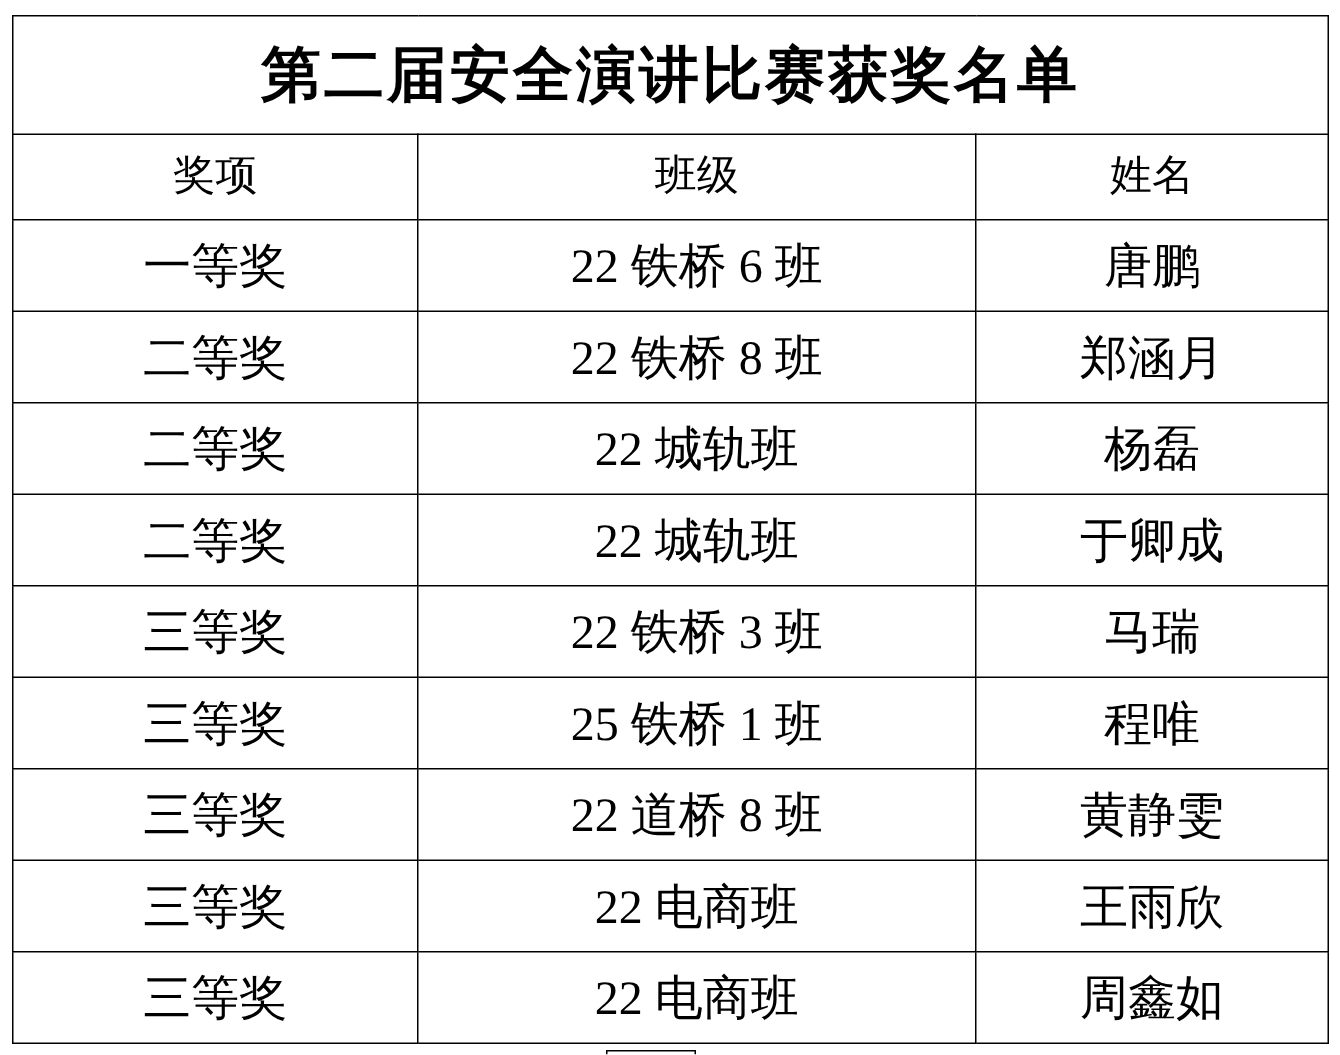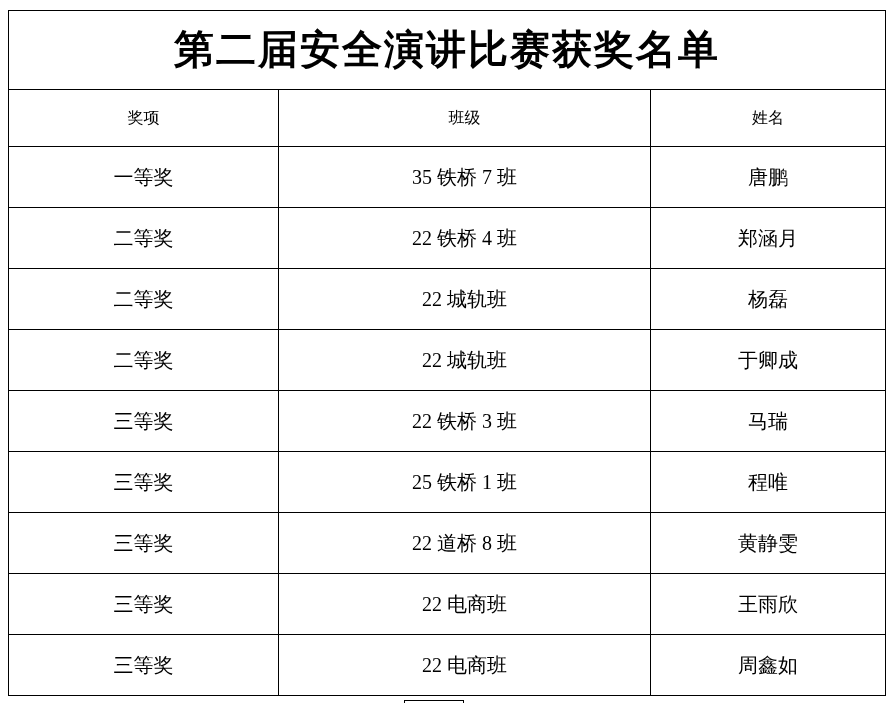--- a/index.html
+++ b/index.html
@@ -41,25 +41,25 @@
   tr.title-row td {
     height: 78px;
     font-size: 40px;
     font-weight: bold;
     letter-spacing: 2px;
     font-family: "Liberation Serif", "DejaVu Serif", serif;
     text-align: center;
   }
   tr.header-row td {
     height: 56px;
-    font-size: 16px;
+    font-size: 28px;
   }
   tr.data-row td {
     height: 60px;
-    font-size: 20px;
+    font-size: 32px;
     margin-left: 34px;
   }
   .cell-text {
     display: block;
     line-height: 1.2;
   }
   .bottom-stub {
     position: absolute;
     left: 404px;
     top: 700px;
@@ -97,32 +97,32 @@
         <td>
           <span class="cell-text">姓名</span>
         </td>
       </tr>
 
       <tr class="data-row">
         <td>
             <span class="cell-text">一等奖</span>
           </td>
         <td>
-            <span class="cell-text">35 铁桥 7 班</span>
+            <span class="cell-text">22 铁桥 6 班</span>
           </td>
         <td>
             <span class="cell-text">唐鹏</span>
           </td>
       </tr>
       <tr class="data-row">
         <td>
             <span class="cell-text">二等奖</span>
           </td>
         <td>
-            <span class="cell-text">22 铁桥 4 班</span>
+            <span class="cell-text">22 铁桥 8 班</span>
           </td>
         <td>
             <span class="cell-text">郑涵月</span>
           </td>
       </tr>
       <tr class="data-row">
         <td>
             <span class="cell-text">二等奖</span>
           </td>
         <td>

